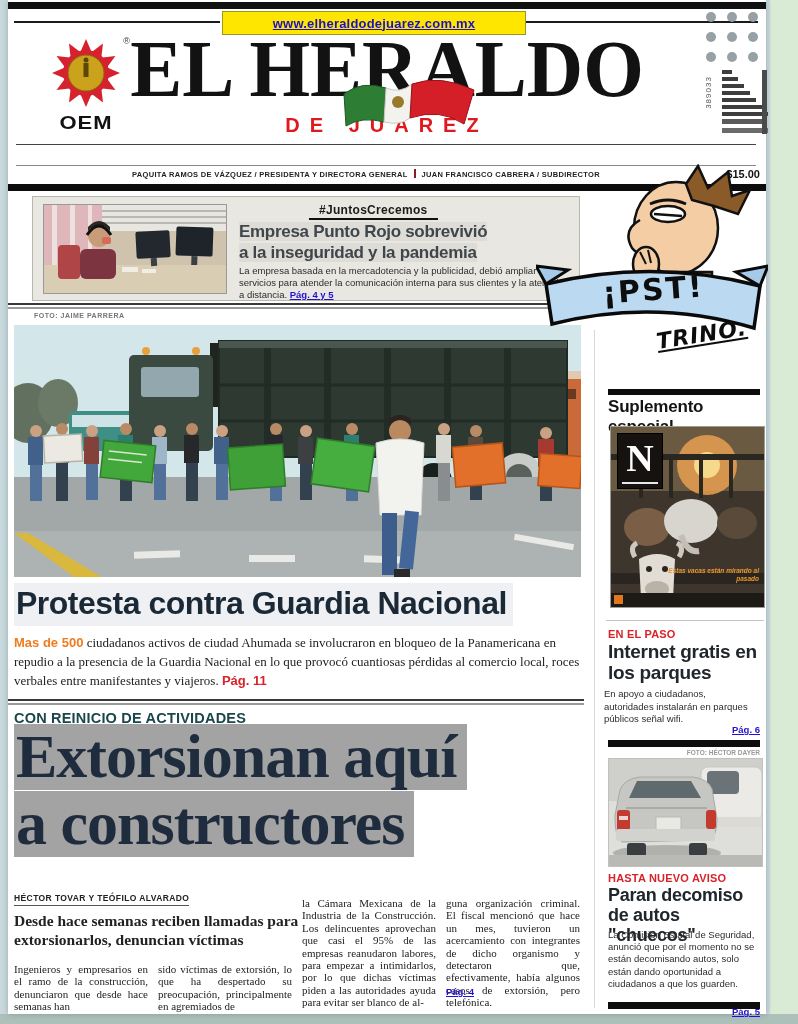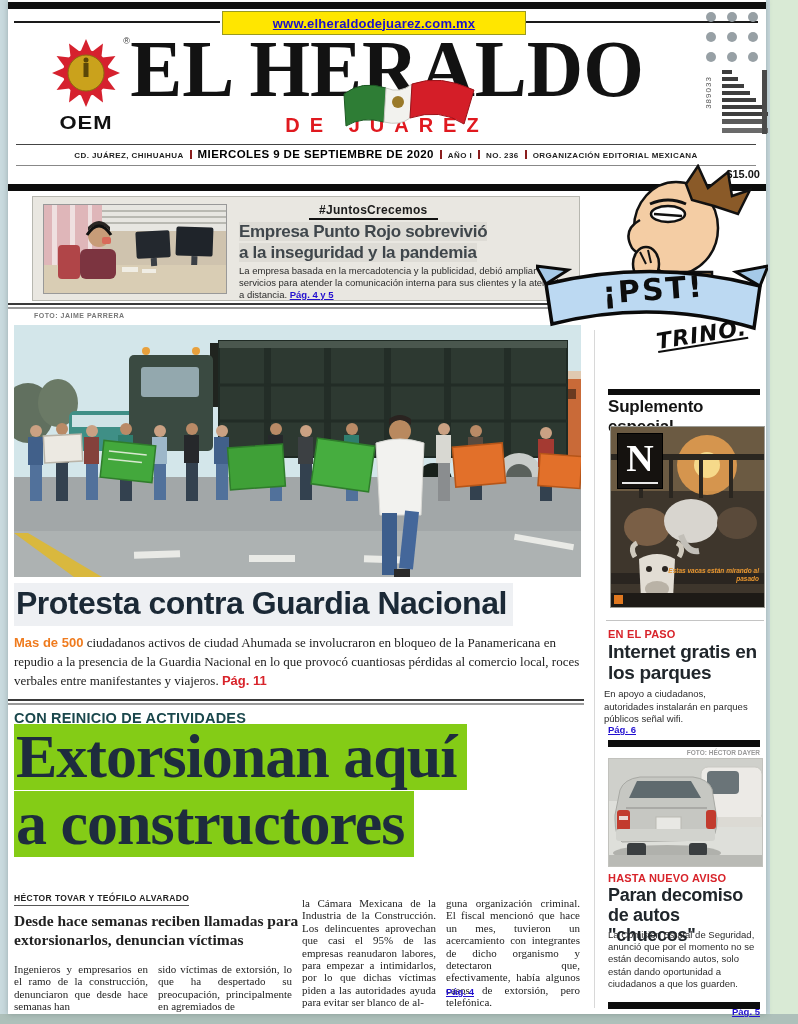--- a/index.html
+++ b/index.html
@@ -110,21 +110,21 @@
   .lede{
     left:6px;top:633px;width:568px;font-family:"Liberation Serif",serif;
     font-size:13px;line-height:19px;color:#222;
   }
   .lede .hl{color:#ef7b1e;font-weight:bold;font-family:"Liberation Sans",sans-serif;}
   .lede .pg{color:#d8232a;font-weight:bold;font-family:"Liberation Sans",sans-serif;cursor:pointer;}
 
   .kicker{left:6px;top:710px;font-weight:bold;font-size:14.5px;color:#1a474c;letter-spacing:.2px;}
   .h2line{
     font-family:"Liberation Serif",serif;font-weight:bold;color:#1e2c3e;
-    font-size:62px;line-height:64px;letter-spacing:-1px;background:#84cc16;
+    font-size:62px;line-height:64px;letter-spacing:-1px;background:#a3a3a3;
     display:inline-block;padding:0 10px 2px 2px;text-align:right;
   }
   .h2l1{left:6px;top:724px;}
   .h2l2{left:6px;top:791px;}
 
   .byline{
     left:6px;top:893px;font-size:8.5px;font-weight:bold;color:#222;letter-spacing:.4px;
     border-bottom:1px solid #555;padding-bottom:2px;display:inline-block;
   }
   .subhead{
@@ -155,21 +155,21 @@
   .cover .cap{
     position:absolute;right:5px;bottom:24px;width:92px;text-align:right;
     font-style:italic;font-weight:bold;font-size:6.5px;line-height:8px;color:#e8962f;
   }
   .sb-rule{left:598px;top:620px;width:158px;height:1px;background:#c4c4c4;}
   .red-kick{font-weight:bold;font-size:11px;color:#d8232a;letter-spacing:.2px;}
   .sb-head{font-weight:bold;color:#20262b;letter-spacing:-.3px;}
   .paso-kick{left:600px;top:628px;}
   .paso-head{left:600px;top:641px;width:158px;font-size:19px;line-height:21px;}
   .paso-body{left:596px;top:688px;width:152px;font-size:9.5px;line-height:12.5px;color:#2c2c2c;}
-  .paso-link{left:600px;top:724px;width:152px;text-align:left;font-size:9.5px;}
+  .paso-link{left:600px;top:724px;width:152px;text-align:right;font-size:9.5px;}
   .sb-credit{left:600px;top:749px;width:152px;text-align:right;font-size:6.5px;color:#9a9a9a;font-weight:bold;}
   .car-photo{left:600px;top:758px;width:153px;height:107px;border:1px solid #c2c2bd;}
   .aviso-kick{left:600px;top:872px;}
   .aviso-head{left:600px;top:885px;width:158px;font-size:18px;line-height:20px;}
   .aviso-body{left:600px;top:929px;width:153px;font-size:9.5px;line-height:12.2px;color:#2c2c2c;}
   .aviso-link{left:600px;top:1006px;width:152px;text-align:right;font-size:9.5px;}
 </style>
 </head>
 <body>
 
@@ -240,24 +240,24 @@
     <i style="top:21px;width:28px"></i>
       <i style="top:28px;width:34px"></i>
       <i style="top:35px;width:40px"></i>
     <i style="top:42px;width:46px"></i>
       <i style="top:49px;width:40px;height:5px;background:#5a5a5a"></i>
     <i style="top:58px;width:46px;height:5px;background:#6a6a6a"></i>
     <div class="vline"></div>
   </div>
 
   <div class="abs rule-a"></div>
-  <div class="abs dateline">
-    <span>CD. JUÁREZ, CHIHUAHUA</span><span class="sep"></span><span class="date">MIERCOLES 9 DE SEPTIEMBRE DE 2020</span><span class="sep"></span><span>AÑO I</span><span class="sep"></span><span>NO. 236</span><span class="sep"></span><span>ORGANIZACIÓN EDITORIAL MEXICANA</span>
-  </div>
   <div class="abs rule-b"></div>
+  <div class="abs staffline">
+    <span>PAQUITA RAMOS DE VÁZQUEZ / PRESIDENTA Y DIRECTORA GENERAL</span><span class="sep"></span><span>JUAN FRANCISCO CABRERA / SUBDIRECTOR</span>
+  </div>
   <div class="abs price">$15.00</div>
   <div class="abs rule-thick"></div>
 
   <div class="abs top-story">
     <svg class="ts-photo" viewBox="0 0 182 88" preserveAspectRatio="none">
       <rect width="182" height="88" fill="#cfc3ae"></rect>
       <rect width="58" height="88" fill="#dfb6b9"></rect>
       <rect x="8" width="5" height="88" fill="#efe0e0"></rect>
         <rect x="26" width="5" height="88" fill="#efe0e0"></rect>
         <rect x="44" width="4" height="88" fill="#efe0e0"></rect>

